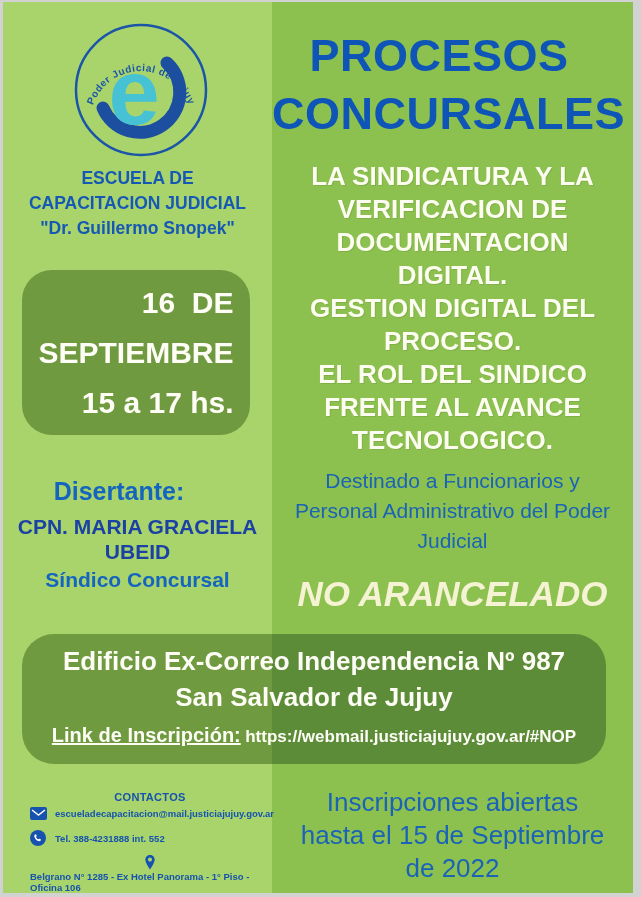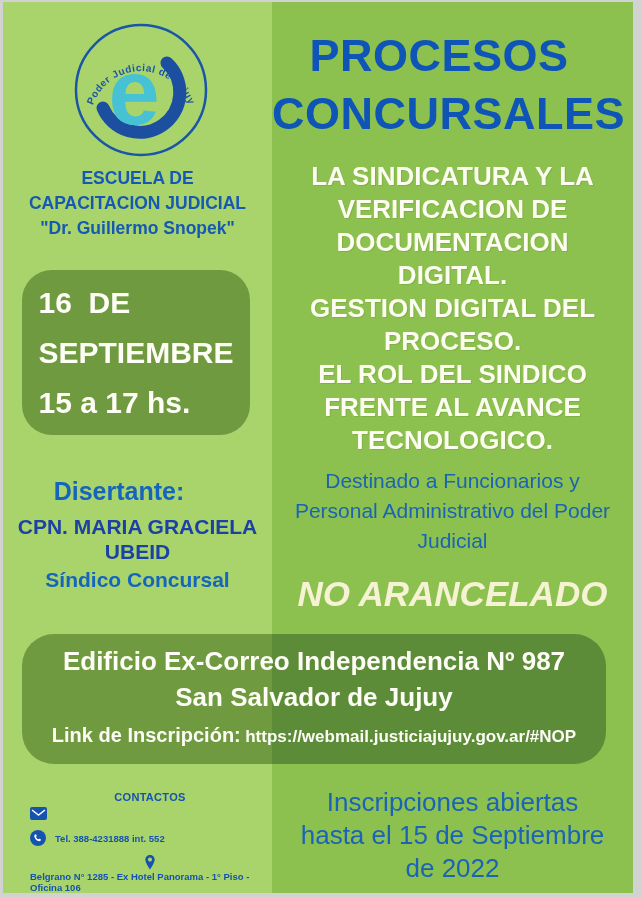--- a/index.html
+++ b/index.html
@@ -16,39 +16,39 @@
   .col-left{left:3px;top:2px;width:269px;height:891px;background:#a9d46c;}
   .col-right{left:272px;top:2px;width:361px;height:891px;background:#8cc150;}
 
   .logo{left:71px;top:20px;width:140px;height:140px;}
 
   .school{left:3px;top:166px;width:269px;font-weight:bold;font-size:17.5px;
           line-height:25px;color:#1659b4;}
 
   .date-box{left:22px;top:270px;width:228px;height:165px;border-radius:30px;
             background:#6f9a40;display:flex;align-items:center;justify-content:center;}
-  .date-box .txt{font-weight:bold;font-size:30px;line-height:50px;color:#fefef6;text-align:left;}
+  .date-box .txt{font-weight:bold;font-size:30px;line-height:50px;color:#fefef6;text-align:right;}
 
   .speaker-label{left:3px;top:477px;width:232px;font-weight:bold;font-size:25px;color:#1565be;}
   .speaker-name{left:3px;top:514px;width:269px;font-weight:bold;font-size:21px;line-height:25px;color:#1c41a4;}
   .speaker-role{left:3px;top:568px;width:269px;font-weight:bold;font-size:21px;color:#1565be;}
 
   .main-title{left:272px;top:27px;width:334px;font-weight:bold;font-size:45px;
               line-height:58px;color:#0e55b7;letter-spacing:0.5px;}
   .topics{left:272px;top:160px;width:361px;font-weight:bold;font-size:26px;
           line-height:33px;color:#fcfcf0;text-shadow:1px 1px 0 rgba(90,130,40,0.25);}
   .audience{left:272px;top:466px;width:361px;font-size:21px;line-height:30px;color:#1a63b6;}
   .free{left:272px;top:574px;width:361px;font-weight:bold;font-size:35px;color:#f6f3d4;font-style:italic;}
 
   .venue-band{left:22px;top:634px;width:584px;height:130px;border-radius:32px;
               background:linear-gradient(90deg,#6f9a40 0 42.8%,#5d8c39 42.8%);}
   .venue-line1{left:22px;top:646px;width:584px;font-weight:bold;font-size:26px;color:#fdfdf6;}
   .venue-line2{left:22px;top:682px;width:584px;font-weight:bold;font-size:26px;color:#fdfdf6;}
   .venue-line3{left:22px;top:724px;width:584px;color:#fdfdf6;white-space:nowrap;}
-  .venue-line3 .lbl{font-weight:bold;font-size:20px;}
+  .venue-line3 .lbl{font-weight:bold;font-size:20px;text-decoration:underline;}
   .venue-line3 .url{font-weight:bold;font-size:17px;}
 
   .contacts-title{left:30px;top:791px;width:240px;font-weight:bold;font-size:11px;
                   letter-spacing:0.3px;color:#1553ae;}
   .c-row{position:absolute;left:30px;width:250px;height:18px;display:flex;align-items:center;}
   .c-row .ic{width:17px;height:17px;flex:0 0 17px;margin-right:8px;display:flex;align-items:center;}
   .c-row .tx{font-weight:bold;font-size:9.5px;color:#1553ae;}
   .row-email{top:804px;}
   .row-phone{top:829px;}
   .row-addr{top:854px;flex-direction:column;}
@@ -112,20 +112,21 @@
 
 <div class="abs contacts-title center">CONTACTOS</div>
 
 <div class="c-row row-email">
   <span class="ic">
     <svg width="17" height="13" viewBox="0 0 17 13">
       <rect x="0" y="0" width="17" height="13" rx="2" fill="#1553ae"></rect>
       <path d="M2 3 L8.5 8 L15 3" fill="none" stroke="#ffffff" stroke-width="1.4"></path>
     </svg>
   </span>
+  <span class="tx">escueladecapacitacion@mail.justiciajujuy.gov.ar</span>
 </div>
 
 <div class="c-row row-phone">
   <span class="ic">
     <svg width="16" height="16" viewBox="0 0 24 24">
       <circle cx="12" cy="12" r="12" fill="#1553ae"></circle>
       <path d="M8.2 6.5c.9 0 1.6 1.2 1.8 2.2.2.8-.5 1.3-1 1.7.6 1.6 2 3 3.6 3.6.4-.5.9-1.2 1.7-1 1 .2 2.2.9 2.2 1.8 0 1.1-1.3 1.9-2.4 1.9-3.8 0-7.6-3.8-7.6-7.6 0-1.1.8-2.6 1.7-2.6z" fill="#ffffff"></path>
     </svg>
   </span>
   <span class="tx">Tel. 388-4231888 int. 552</span>

